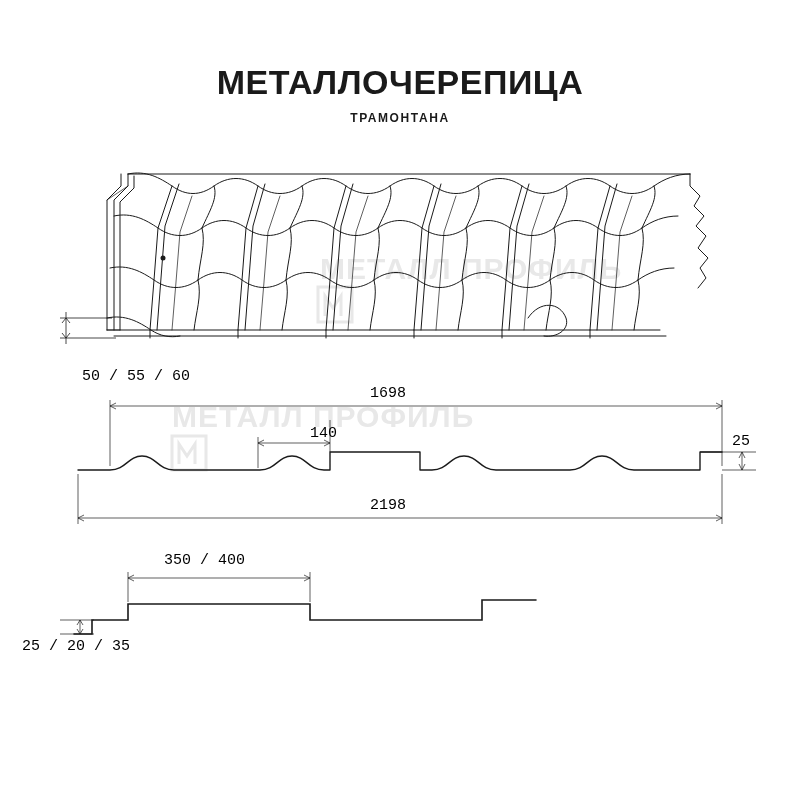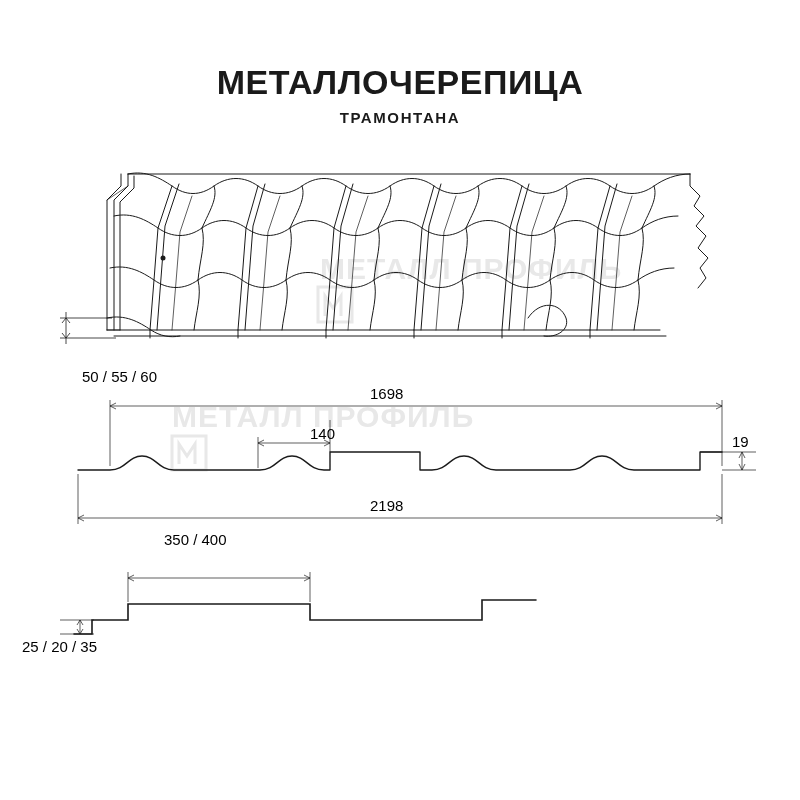--- a/index.html
+++ b/index.html
@@ -28,37 +28,38 @@
     text-align: center;
   }
   .main-title {
     font-size: 34px;
     font-weight: bold;
     letter-spacing: 0.5px;
     line-height: 40px;
     color: #1a1a1a;
   }
   .sub-title {
-    font-size: 15px;
+    font-size: 12px;
     font-weight: bold;
     letter-spacing: 1.6px;
     line-height: 20px;
     margin-top: 6px;
     color: #1a1a1a;
   }
   svg.layer {
     position: absolute;
     left: 0;
     top: 0;
   }
   .dim-label {
     position: absolute;
     font-size: 15px;
     color: #000;
     white-space: nowrap;
+    font-family: Liberation Mono, monospace;
   }
   .wm {
     position: absolute;
     color: #e8e8e8;
     font-weight: bold;
     white-space: nowrap;
     user-select: none;
   }
   .wm1 {
     left: 320px;
@@ -277,21 +278,21 @@
       <path d="M742 452 L739 458 M742 452 L745 458"></path>
       <path d="M742 470 L739 464 M742 470 L745 464"></path>
       <path d="M700 452 L756 452"></path>
       <path d="M722 470 L756 470"></path>
     </g>
   </svg>
 
   <div class="dim-label" style="left:370px; top:385px;">1698</div>
   <div class="dim-label" style="left:310px; top:425px;">140</div>
   <div class="dim-label" style="left:370px; top:497px;">2198</div>
-  <div class="dim-label" style="left:732px; top:433px;">19</div>
+  <div class="dim-label" style="left:732px; top:433px;">25</div>
 
   <svg class="layer" width="800" height="800">
     <g fill="none" stroke="#1a1a1a" stroke-width="1.6" stroke-linejoin="miter" stroke-linecap="round">
 
       <path d="M74 634
                L92 634
                L92 620
                L128 620
                L128 604
                L310 604
@@ -310,16 +311,16 @@
       <path d="M310 572 L310 602"></path>
 
       <path d="M80 620 L80 634"></path>
       <path d="M80 620 L77 625 M80 620 L83 625"></path>
       <path d="M80 634 L77 629 M80 634 L83 629"></path>
       <path d="M60 620 L94 620"></path>
       <path d="M60 634 L94 634"></path>
     </g>
   </svg>
 
-  <div class="dim-label" style="left:164px; top:531px;">350 / 400</div>
+  <div class="dim-label" style="left:164px; top:552px;">350 / 400</div>
   <div class="dim-label" style="left:22px; top:638px;">25 / 20 / 35</div>
 
 </div>
 
 </body></html>

